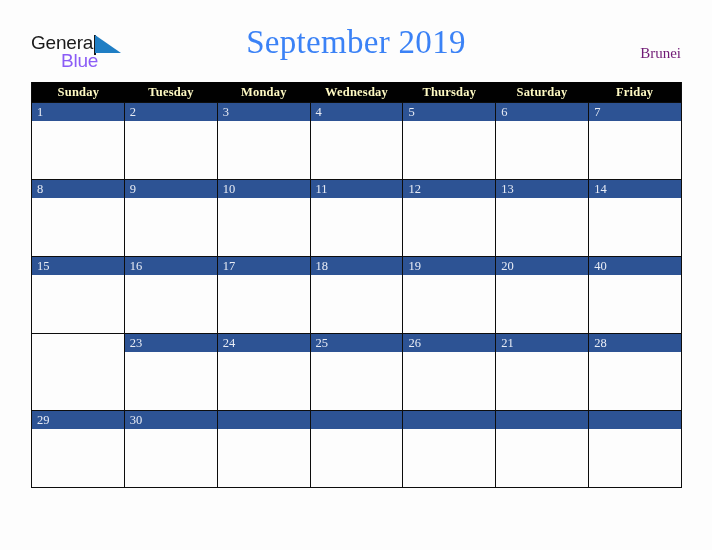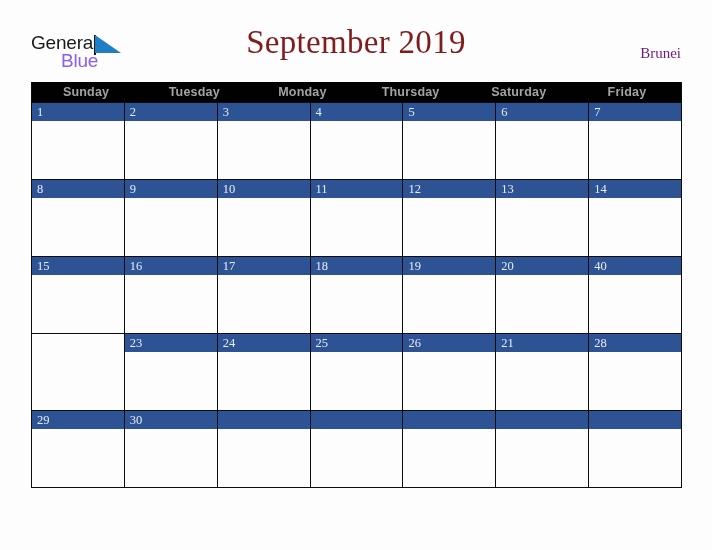--- a/index.html
+++ b/index.html
@@ -75,21 +75,21 @@
   
   .title {
     position: absolute;
     left: 0;
     top: 24px;
     width: 712px;
     text-align: center;
     font-family: "Liberation Serif", serif;
     font-size: 33px;
     font-weight: 400;
-    color: #7f1d1d;
+    color: #3b82f6;
     letter-spacing: 0.3px;
   }
 
   
   .country {
     position: absolute;
     right: 31px;
     top: 45px;
     font-family: "Liberation Serif", serif;
     font-size: 15px;
@@ -107,22 +107,22 @@
   }
 
   .dow-row {
     display: flex;
     width: 100%;
     background: #010101;
     height: 20px;
   }
   .dow-cell {
     flex: 1 1 0;
-    color: #a3a3a3;
-    font-family: Liberation Sans, sans-serif;
+    color: #fef9c3;
+    font-family: Liberation Serif, serif;
     font-weight: bold;
     font-size: 12.5px;
     text-align: center;
     line-height: 20px;
     letter-spacing: 0.2px;
     background: #010101;
   }
 
   .week-row {
     display: flex;
@@ -178,20 +178,21 @@
     <div class="country">Brunei</div>
 
   </div>
 
   <div class="calendar">
 
     <div class="dow-row">
       <div class="dow-cell">Sunday</div>
       <div class="dow-cell">Tuesday</div>
       <div class="dow-cell">Monday</div>
+      <div class="dow-cell">Wednesday</div>
       <div class="dow-cell">Thursday</div>
       <div class="dow-cell">Saturday</div>
       <div class="dow-cell">Friday</div>
     </div>
 
     <div class="week-row">
       <div class="day-cell">
         <div class="day-num">1</div>
         <div class="day-body"></div>
       </div>

